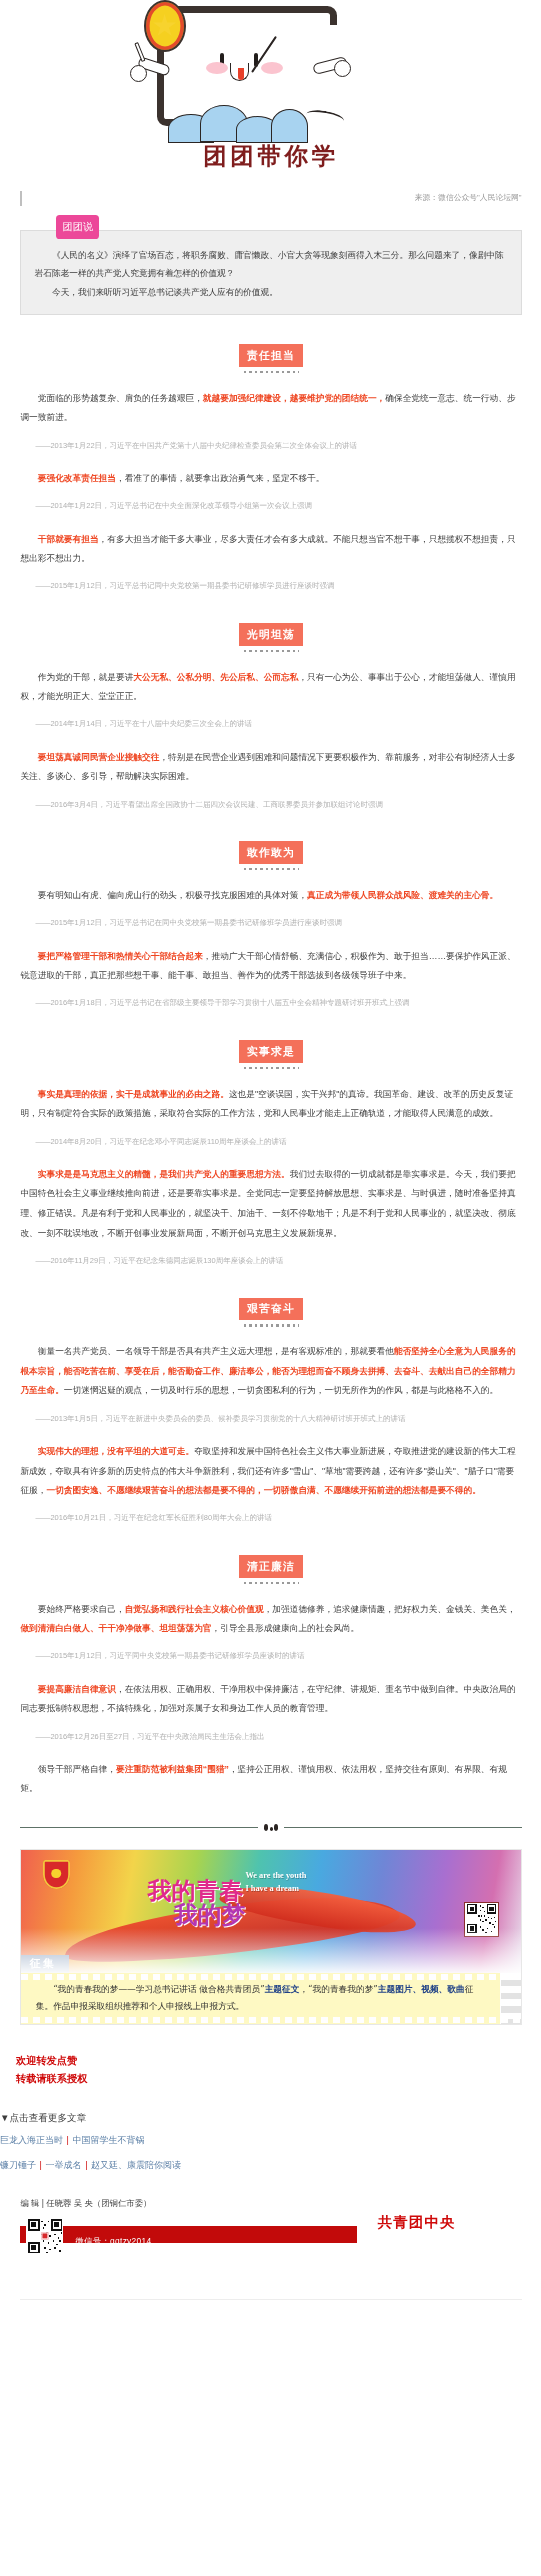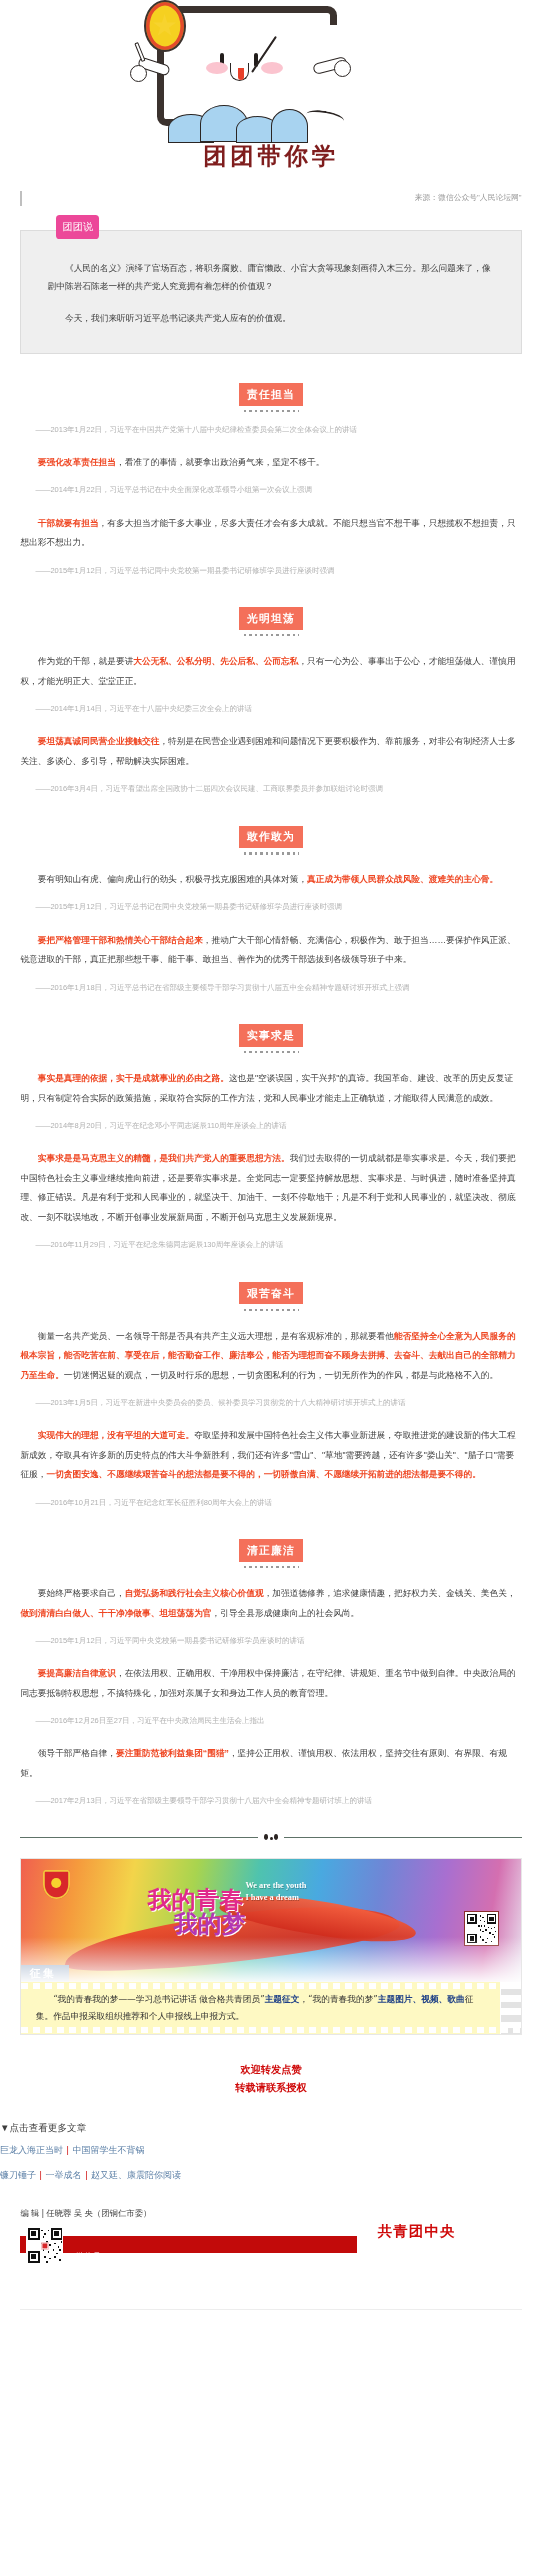--- a/index.html
+++ b/index.html
@@ -76,21 +76,21 @@
   
   .intro-block { margin:24px 20.4px 0 20.4px; position:relative; }
   .intro-tag {
     position:absolute; left:12px; top:-14.4px; background:#ec4899; color:#fff;
     font-size:10px; padding:4.8px 6px; border-radius:3.6px; letter-spacing:0.3px; z-index:2;margin-left:24px;
   }
   .intro-box {
     border:0.6px solid #dcdcdc; background:#efefef; padding:15.6px 13.2px 13.2px 13.2px;
     font-size:8.7px; line-height:2.1; color:#3c3c3c;
   }
-  .intro-box p { margin:13px; text-indent:2em; }
+  .intro-box p { margin:0; text-indent:2em; }
 
   
   .sec-head { text-align:center; margin:29px 0 6px 0; }
   .sec-head .chip {
     display:inline-block; background:#f4705a; color:#fff; font-weight:bold;
     font-size:10.8px; padding:4.8px 8.4px; letter-spacing:1.2px; line-height:1.2;
   }
   .sec-head .dots {
     width:55px; height:2.4px; margin:4.2px auto 0 auto;
     background-image: repeating-linear-gradient(to right, #9a9a9a 0 2.4px, transparent 2.4px 5.4px);
@@ -175,21 +175,21 @@
     margin:0; font-family:"DejaVu Serif", serif; font-size:8.7px; line-height:2.0; color:#2f2f2f; text-indent:2em;
   }
   .film .b { font-weight:bold; color:#1d3f86; }
   .film-edge {
     position:absolute; right:0; top:0; bottom:0; width:20.4px;
     background-image: repeating-linear-gradient(to bottom, #ffffff 0 6.6px, #e3e3e3 6.6px 13.2px);
     border-left:1.8px solid #ffffff;
   }
 
   
-  .cta { text-align:center; margin:26.5px 0 0 0; }
+  .cta { text-align:left; margin:26.5px 0 0 0;padding-left:16px; }
   .cta div { color:#cf0a0a; font-weight:bold; font-size:10.2px; line-height:1.75; }
 
   
   .more { text-align:left; margin:25px 0 2px 0; }
   .more .hdr { font-size:9.6px; color:#3c3c3c; }
   .more .row { margin-top:6px; font-size:9px; line-height:2.1; }
   .more a { color:#5b7fa6; text-decoration:none; }
   .more .sep { color:#cf0a0a; margin:0 3.6px; }
 
   
@@ -202,21 +202,21 @@
     padding:1.2px;
   }
   .bottom-qr .dot {
     position:absolute; left:50%; top:50%; transform:translate(-50%,-50%);
     width:7.2px; height:7.2px; background:#d8282a; border:1.2px solid #fff;
   }
   .red-bar {
     position:absolute; left:0; top:8.4px; width:337px; height:17px; background:#c20a0a;
   }
   .red-bar-label {
-    position:absolute; left:55px; top:24px; color:#fff; font-size:8.4px; letter-spacing:0.3px;
+    position:absolute; left:55px; top:18px; color:#fff; font-size:8.4px; letter-spacing:0.3px;
   }
   .brand {
     position:absolute; right:66px; top:-4.8px; color:#cf0a0a; font-weight:bold; font-size:14.4px; letter-spacing:1.2px;
   }
   .foot-rule { margin:26.5px 20.4px 0 20.4px; height:0.6px; background:#ededed; }
   .tail { height:54px; }
 </style>
 </head>
 <body>
 
@@ -259,20 +259,21 @@
   <div class="intro-block">
     <div class="intro-tag">团团说</div>
     <div class="intro-box">
       <p>《人民的名义》演绎了官场百态，将职务腐败、庸官懒政、小官大贪等现象刻画得入木三分。那么问题来了，像剧中陈岩石陈老一样的共产党人究竟拥有着怎样的价值观？</p>
       <p>今天，我们来听听习近平总书记谈共产党人应有的价值观。</p>
     </div>
   </div>
 
   <div class="content" id="sections-root">
       <div class="sec-head"><span class="chip">责任担当</span><div class="dots"></div></div>
+      <p class="quote"><span>党面临的形势越复杂、肩负的任务越艰巨，</span><span class="hl">就越要加强纪律建设，越要维护党的团结统一，</span><span>确保全党统一意志、统一行动、步调一致前进。</span></p>
       <p class="attrib">——2013年1月22日，习近平在中国共产党第十八届中央纪律检查委员会第二次全体会议上的讲话</p>
       <p class="quote"><span class="hl">要强化改革责任担当</span><span>，看准了的事情，就要拿出政治勇气来，坚定不移干。</span></p>
       <p class="attrib">——2014年1月22日，习近平总书记在中央全面深化改革领导小组第一次会议上强调</p>
       <p class="quote"><span class="hl">干部就要有担当</span><span>，有多大担当才能干多大事业，尽多大责任才会有多大成就。不能只想当官不想干事，只想揽权不想担责，只想出彩不想出力。</span></p>
       <p class="attrib">——2015年1月12日，习近平总书记同中央党校第一期县委书记研修班学员进行座谈时强调</p>
       <div class="sec-head"><span class="chip">光明坦荡</span><div class="dots"></div></div>
       <p class="quote"><span>作为党的干部，就是要讲</span><span class="hl">大公无私、公私分明、先公后私、公而忘私</span><span>，只有一心为公、事事出于公心，才能坦荡做人、谨慎用权，才能光明正大、堂堂正正。</span></p>
       <p class="attrib">——2014年1月14日，习近平在十八届中央纪委三次全会上的讲话</p>
       <p class="quote"><span class="hl">要坦荡真诚同民营企业接触交往</span><span>，特别是在民营企业遇到困难和问题情况下更要积极作为、靠前服务，对非公有制经济人士多关注、多谈心、多引导，帮助解决实际困难。</span></p>
       <p class="attrib">——2016年3月4日，习近平看望出席全国政协十二届四次会议民建、工商联界委员并参加联组讨论时强调</p>
@@ -290,21 +291,20 @@
       <p class="quote"><span>衡量一名共产党员、一名领导干部是否具有共产主义远大理想，是有客观标准的，那就要看他</span><span class="hl">能否坚持全心全意为人民服务的根本宗旨，能否吃苦在前、享受在后，能否勤奋工作、廉洁奉公，能否为理想而奋不顾身去拼搏、去奋斗、去献出自己的全部精力乃至生命。</span><span>一切迷惘迟疑的观点，一切及时行乐的思想，一切贪图私利的行为，一切无所作为的作风，都是与此格格不入的。</span></p>
       <p class="attrib">——2013年1月5日，习近平在新进中央委员会的委员、候补委员学习贯彻党的十八大精神研讨班开班式上的讲话</p>
       <p class="quote"><span class="hl">实现伟大的理想，没有平坦的大道可走。</span><span>夺取坚持和发展中国特色社会主义伟大事业新进展，夺取推进党的建设新的伟大工程新成效，夺取具有许多新的历史特点的伟大斗争新胜利，我们还有许多"雪山"、"草地"需要跨越，还有许多"娄山关"、"腊子口"需要征服，</span><span class="hl">一切贪图安逸、不愿继续艰苦奋斗的想法都是要不得的，一切骄傲自满、不愿继续开拓前进的想法都是要不得的。</span></p>
       <p class="attrib">——2016年10月21日，习近平在纪念红军长征胜利80周年大会上的讲话</p>
       <div class="sec-head"><span class="chip">清正廉洁</span><div class="dots"></div></div>
       <p class="quote"><span>要始终严格要求自己，</span><span class="hl">自觉弘扬和践行社会主义核心价值观</span><span>，加强道德修养，追求健康情趣，把好权力关、金钱关、美色关，</span><span class="hl">做到清清白白做人、干干净净做事、坦坦荡荡为官</span><span>，引导全县形成健康向上的社会风尚。</span></p>
       <p class="attrib">——2015年1月12日，习近平同中央党校第一期县委书记研修班学员座谈时的讲话</p>
       <p class="quote"><span class="hl">要提高廉洁自律意识</span><span>，在依法用权、正确用权、干净用权中保持廉洁，在守纪律、讲规矩、重名节中做到自律。中央政治局的同志要抵制特权思想，不搞特殊化，加强对亲属子女和身边工作人员的教育管理。</span></p>
       <p class="attrib">——2016年12月26日至27日，习近平在中央政治局民主生活会上指出</p>
       <p class="quote"><span>领导干部严格自律，</span><span class="hl">要注重防范被利益集团“围猎”</span><span>，坚持公正用权、谨慎用权、依法用权，坚持交往有原则、有界限、有规矩。</span></p>
-      <p class="attrib">——2017年2月13日，习近平在省部级主要领导干部学习贯彻十八届六中全会精神专题研讨班上的讲话</p>
     </div>
 
   <div class="divider">
     <span class="ln"></span>
     <span class="ico">
         <i></i>
         <i class="small"></i>
         <i></i>
       </span>
     <span class="ln"></span>

